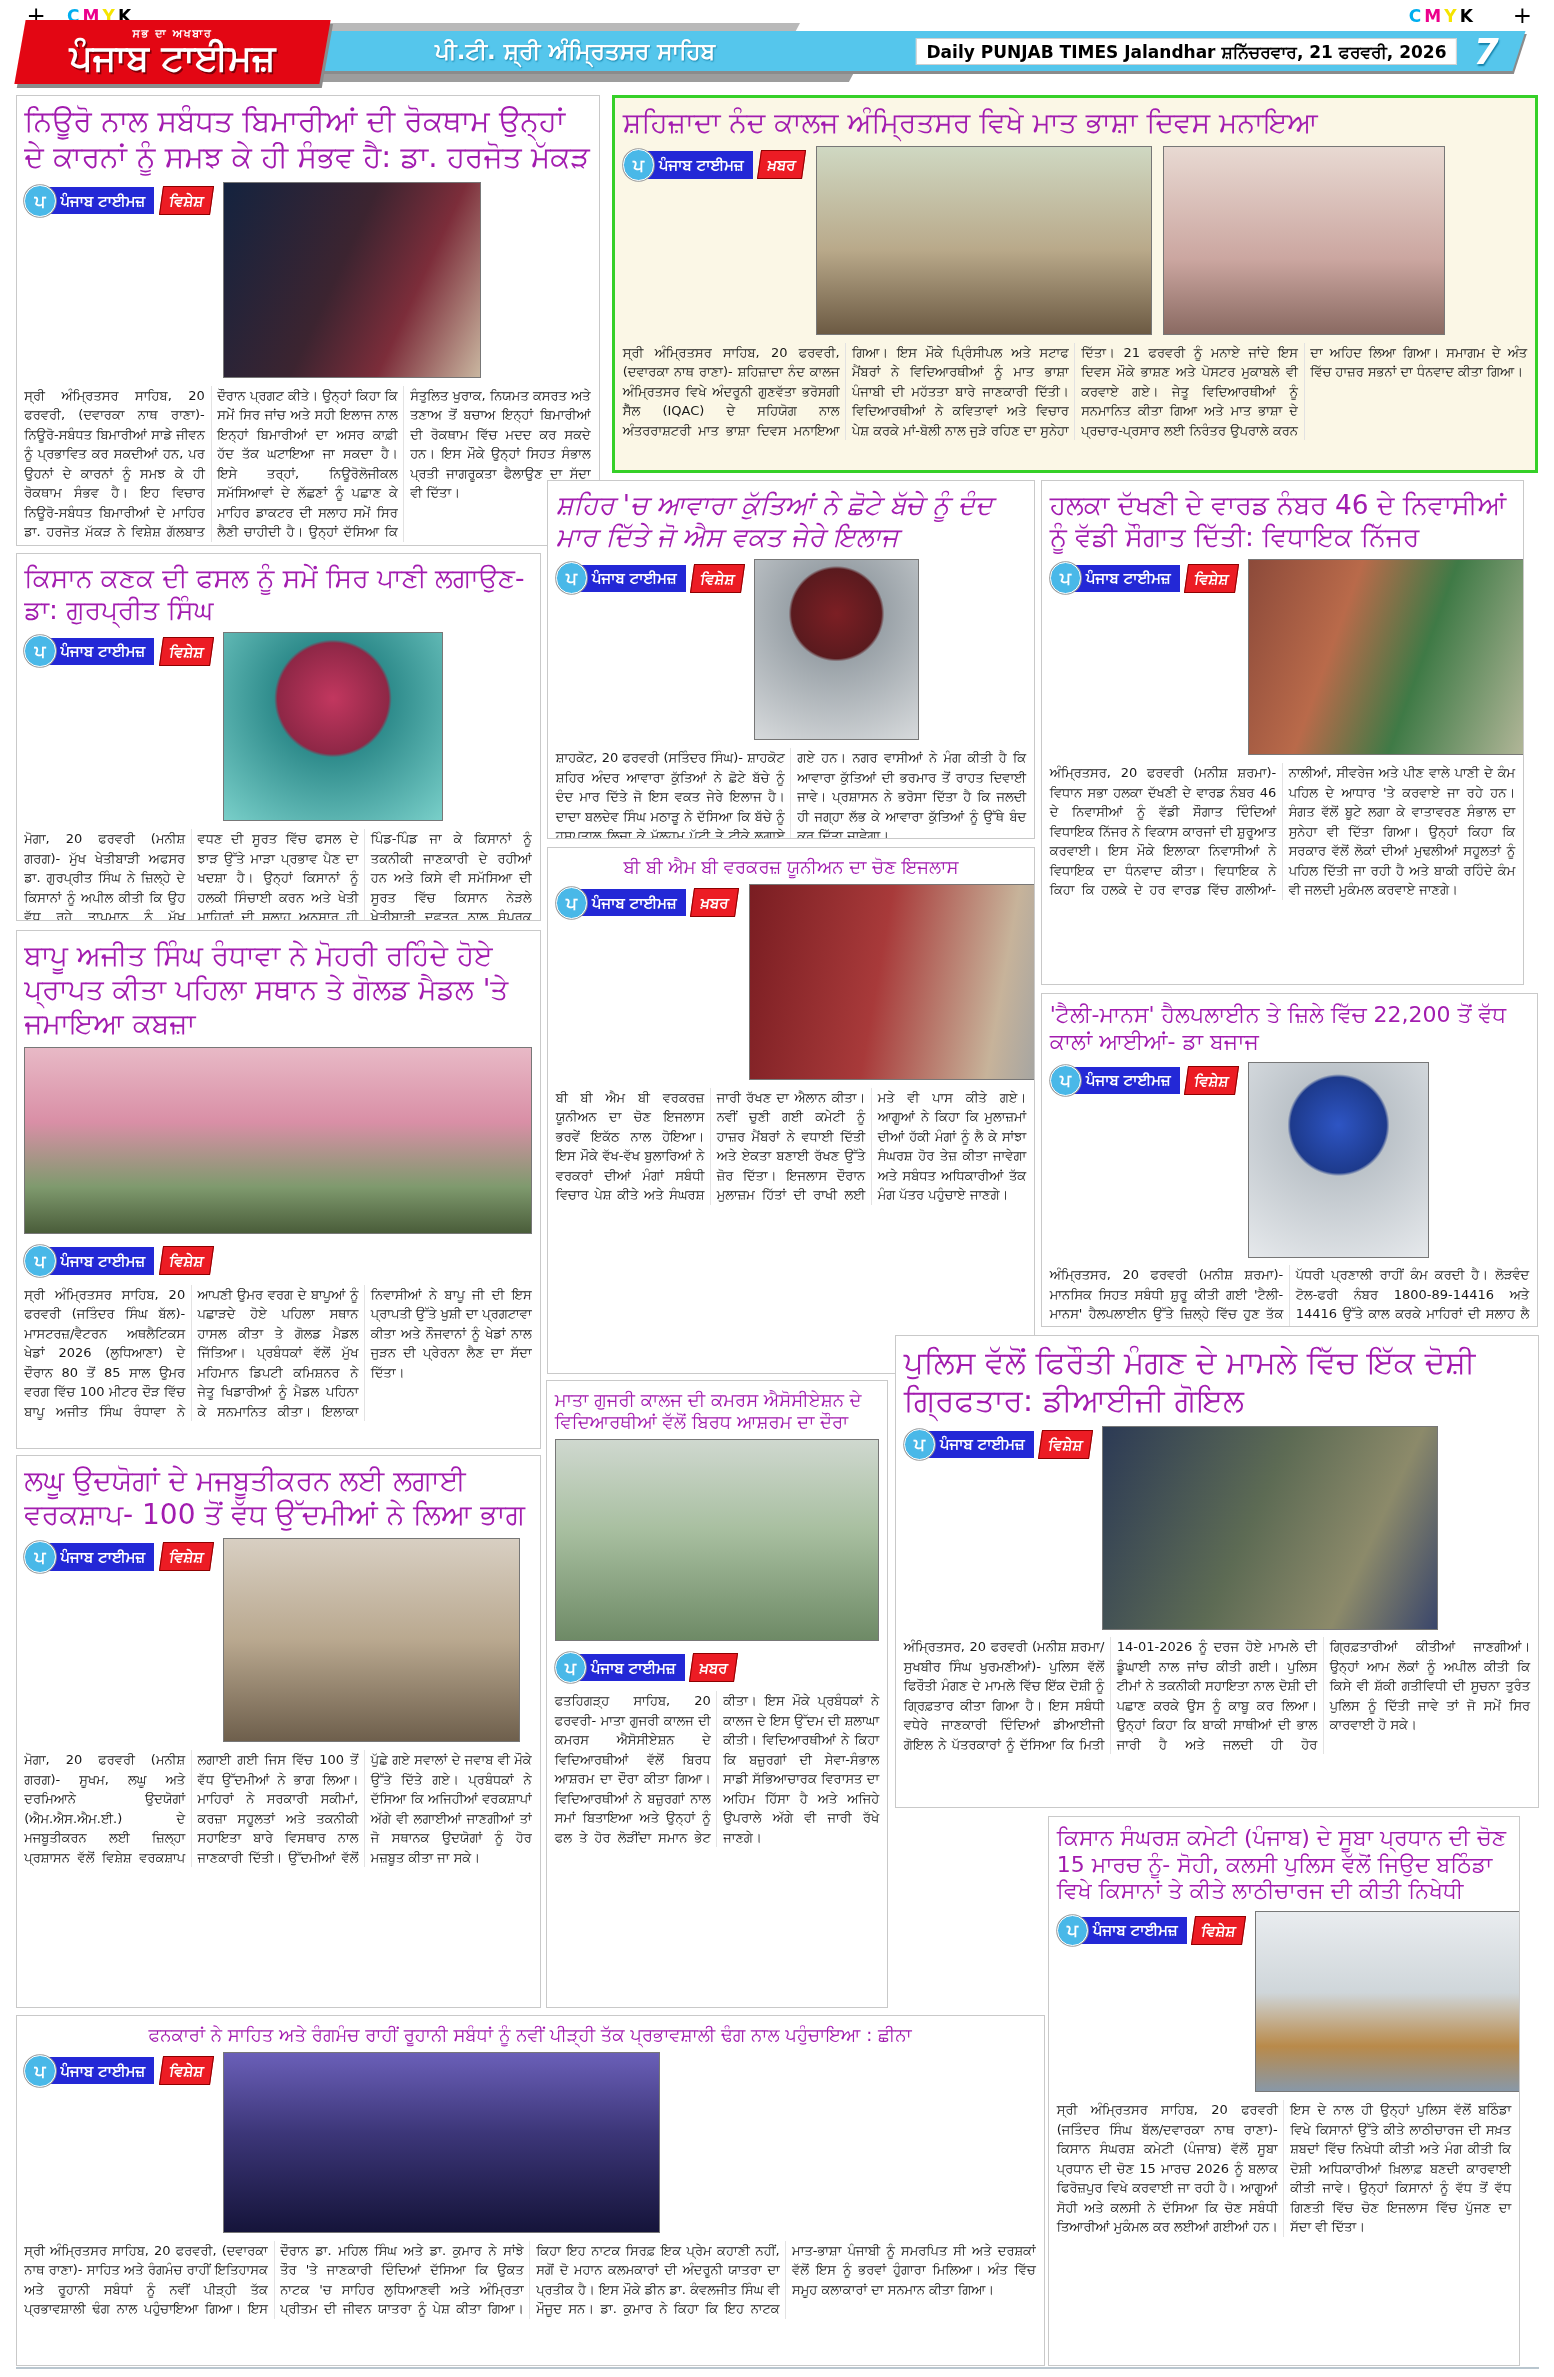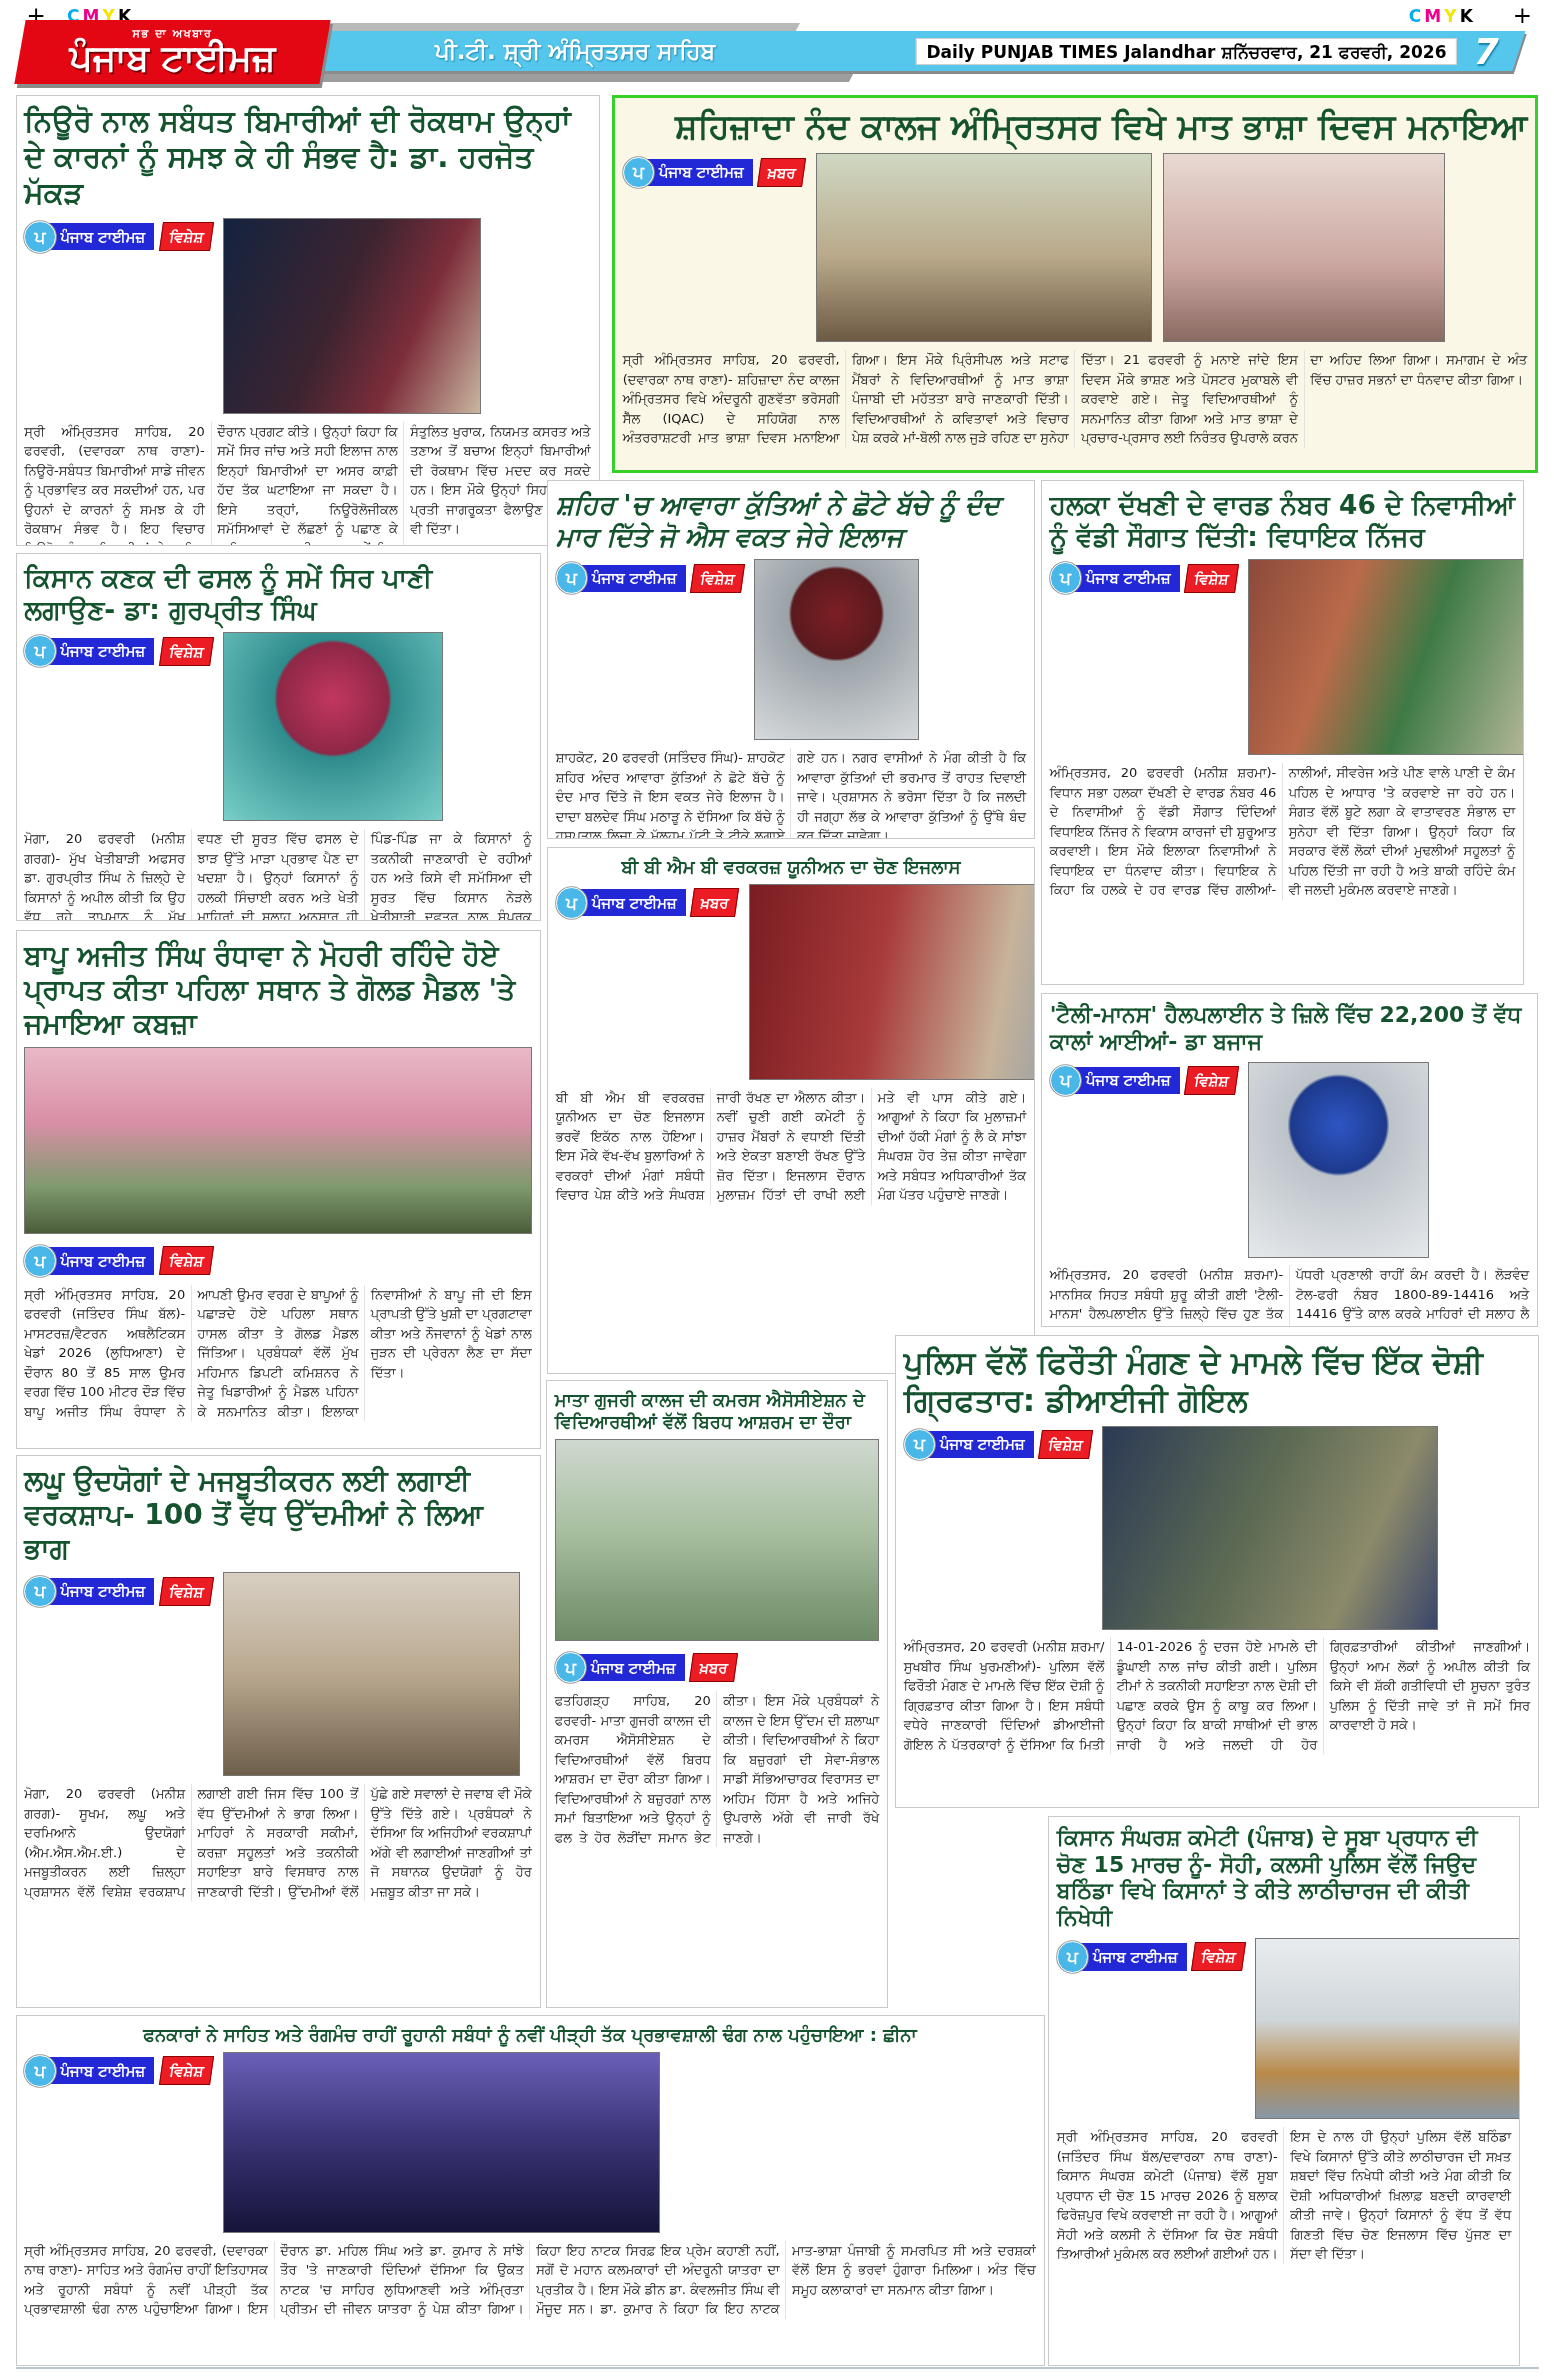--- a/index.html
+++ b/index.html
@@ -28,22 +28,22 @@
     position:absolute;left:20px;top:1.6px;width:305px;height:64px;background:#e30613;
     transform:skewX(-10deg);box-shadow:3.1px 3.9px 0 #8b8b8b;z-index:3;
     display:flex;flex-direction:column;align-items:center;justify-content:center;
   }
   .logo-inner{transform:skewX(10deg);text-align:center;width:100%}
   .logo-tagline{color:#fff;font-size:11px;font-weight:bold;letter-spacing:1.6px;line-height:1}
   .logo-text{color:#fff;font-weight:bold;font-size:36px;line-height:1.05;text-shadow:1.6px 1.6px 0 #7a0008}
   
   .art{position:absolute;overflow:hidden;border:0.8px solid #c9c9c9;background:#fff;box-sizing:border-box;padding:6.2px 7.8px}
   .art.greenbox{border:3.1px solid #35d028;background:#fbf7e6}
-  .hl{font-weight:bold;color:#14532d;margin:1.6px 0 6.2px 0;line-height:1.22;letter-spacing:0}
-  .hl-38{font-size:29.5px}.hl-44{font-size:34px;text-align:right}
+  .hl{font-weight:normal;color:#a21caf;margin:1.6px 0 6.2px 0;line-height:1.22;letter-spacing:0}
+  .hl-38{font-size:29.5px}.hl-44{font-size:28px;text-align:left}
   .hl-34{font-size:26.4px}.hl-32{font-size:18px}.hl-36{font-size:28px}
   .hl-28{font-size:22px}.hl-40{font-size:31px}
   .hl-italic{font-style:italic}
   .hl-center{text-align:center}
   .meta{display:flex;align-items:flex-start;gap:11px;margin:3.1px 0 7.8px 0}
   .badge{display:inline-flex;align-items:center;flex:none;margin-top:3.1px}
   .badge-circle{
     width:29.5px;height:29.5px;border-radius:50%;background:#49b8e8;color:#fff;font-weight:bold;font-size:17px;
     display:flex;align-items:center;justify-content:center;border:1.6px solid #fff;box-shadow:0 0 0 0.8px #9a9a9a;z-index:2;flex:none;
   }

